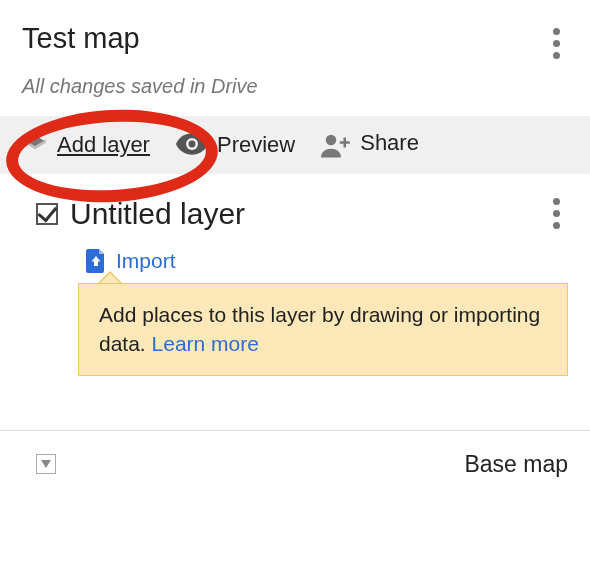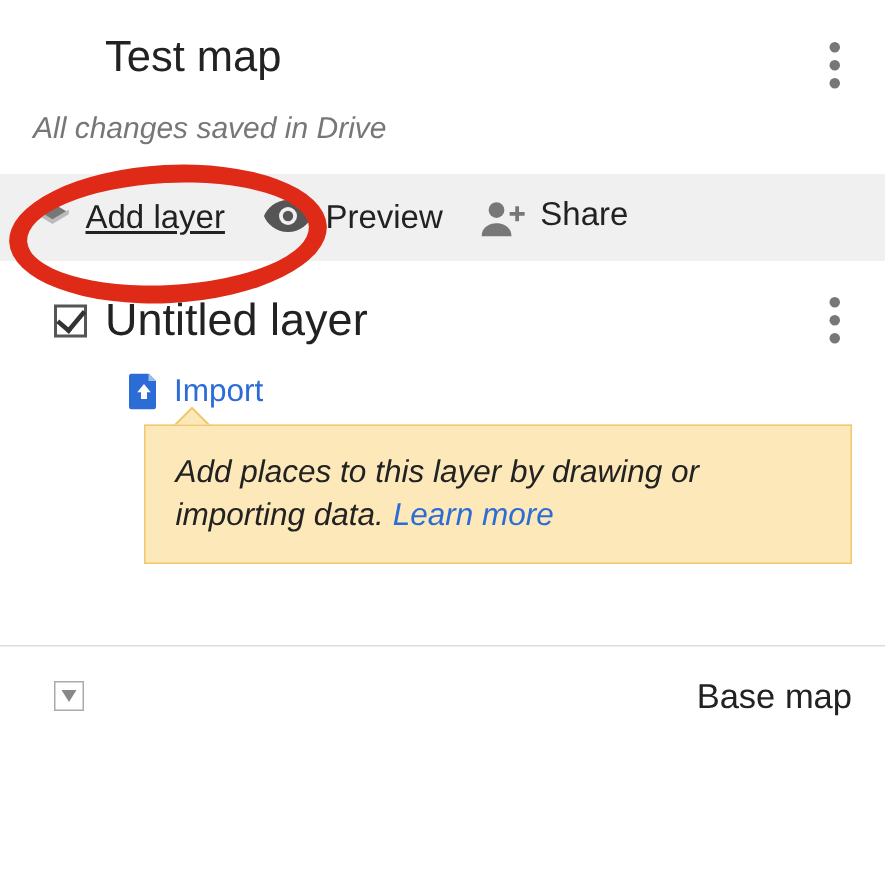--- a/index.html
+++ b/index.html
@@ -9,21 +9,20 @@
     width: 590px;
     height: 582px;
     overflow: hidden;
     color: #222;
   }
   .header {
     padding: 22px 22px 6px 22px;
     display: flex;
     align-items: flex-start;
     justify-content: space-between;
-    margin-left: 48px;
   }
   .title {
     font-size: 29px;
     font-weight: 400;
     color: #222;
   }
   .kebab {
     display: flex;
     flex-direction: column;
     gap: 5px;
@@ -123,22 +122,21 @@
     position: relative;
   }
   .import-icon svg { width: 20px; height: 24px; }
   .import-label {
     color: #2b6cd6;
     font-size: 21px;
   }
 
   .popover-wrap {
     position: relative;
-    margin-left: 60px;
-    font-style: italic;
+    margin-left: 42px;
   }
   .popover-arrow {
     position: absolute;
     top: -12px;
     left: 20px;
     width: 0; height: 0;
     border-left: 12px solid transparent;
     border-right: 12px solid transparent;
     border-bottom: 12px solid #f1c86d;
   }

